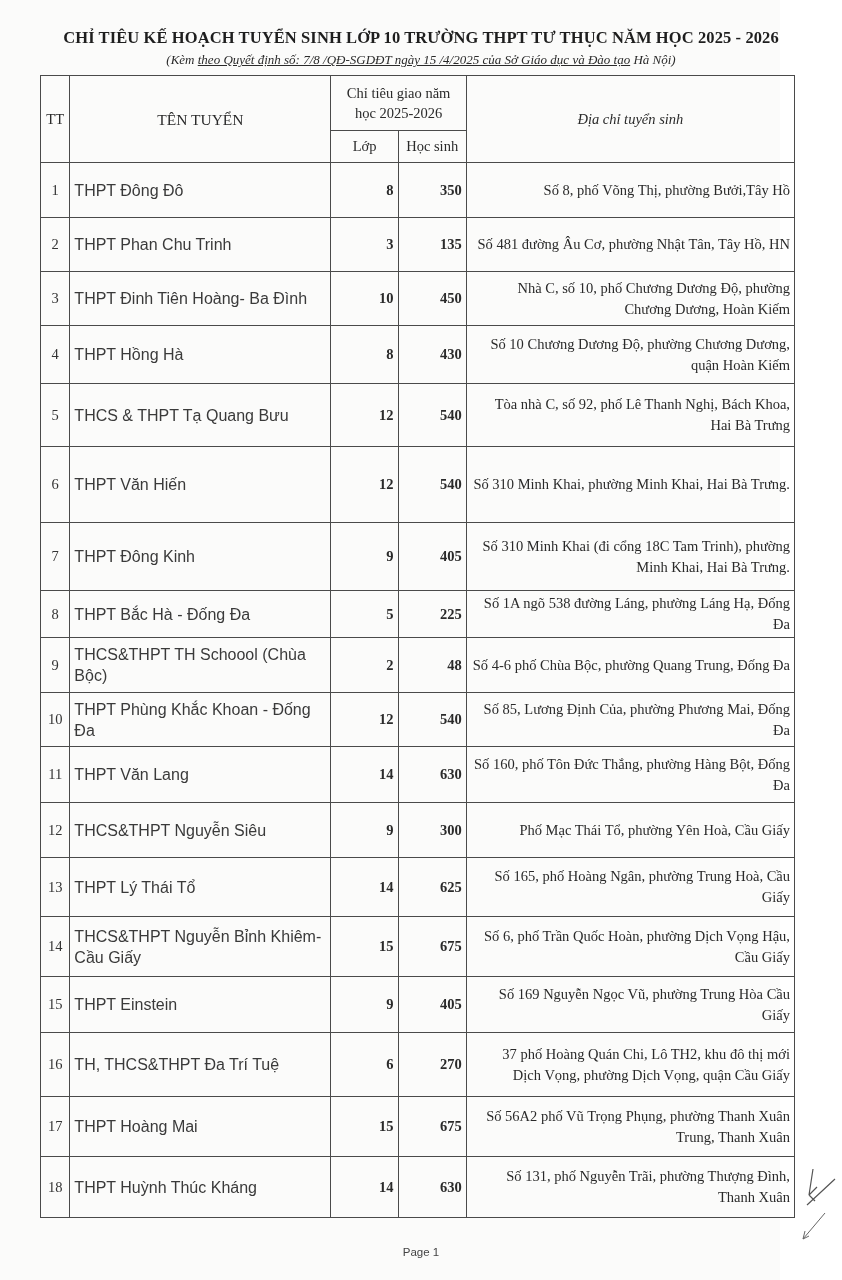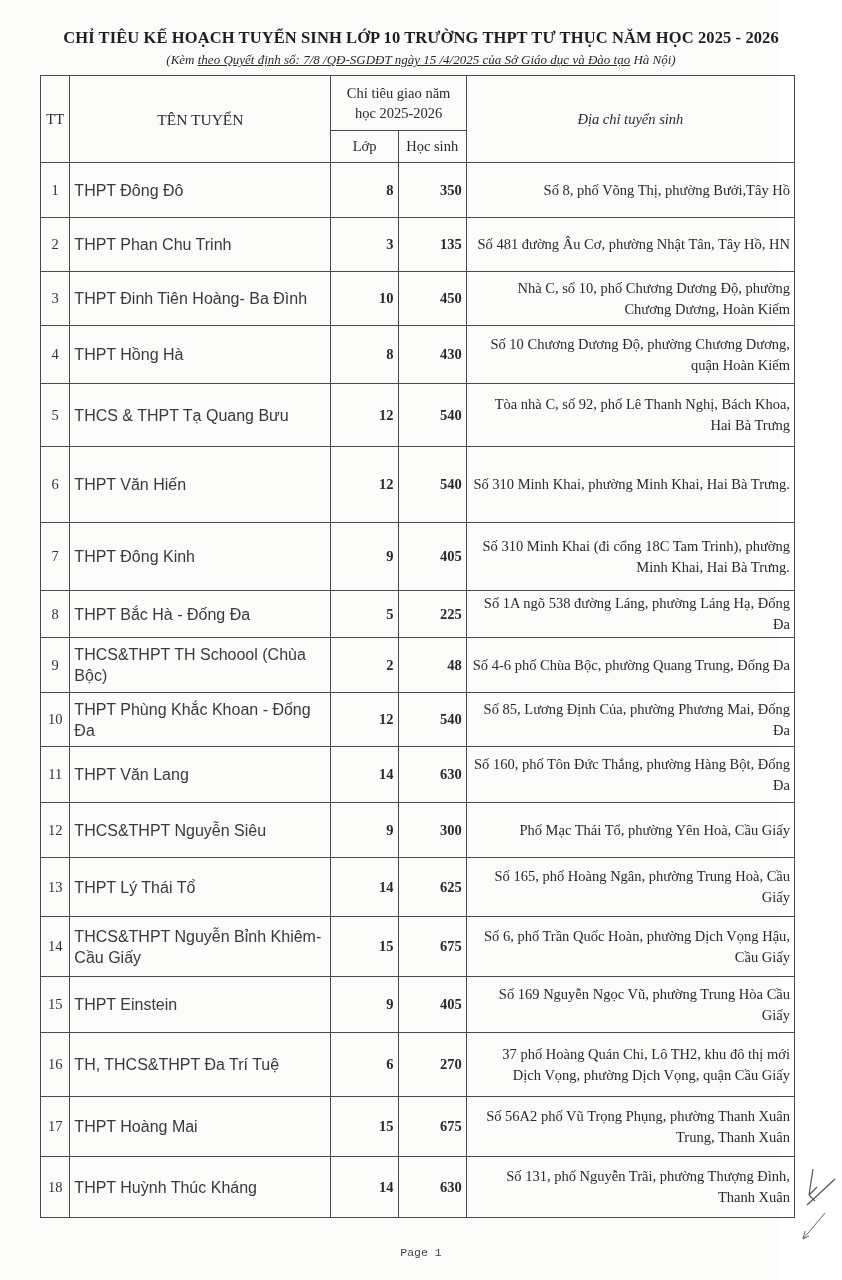--- a/index.html
+++ b/index.html
@@ -72,21 +72,21 @@
     td.tt { text-align: center; color: #333; }
     td.name { font-family: "Liberation Sans", sans-serif; font-size: 16px; color: #3a3a3a; padding-left: 3px; }
     td.num { text-align: right; font-weight: bold; padding-right: 6px; }
     td.addr { text-align: right; padding-left: 5px; }
 
     .footer {
       position: absolute;
       left: 0; width: 842px;
       top: 1246px;
       text-align: center;
-      font-family: Liberation Mono, monospace;
+      font-family: Liberation Sans, sans-serif;
       font-size: 11.5px;
       color: #444;
     }
     .signature {
       position: absolute;
       left: 795px;
       top: 1165px;
       width: 50px;
       height: 80px;
     }

